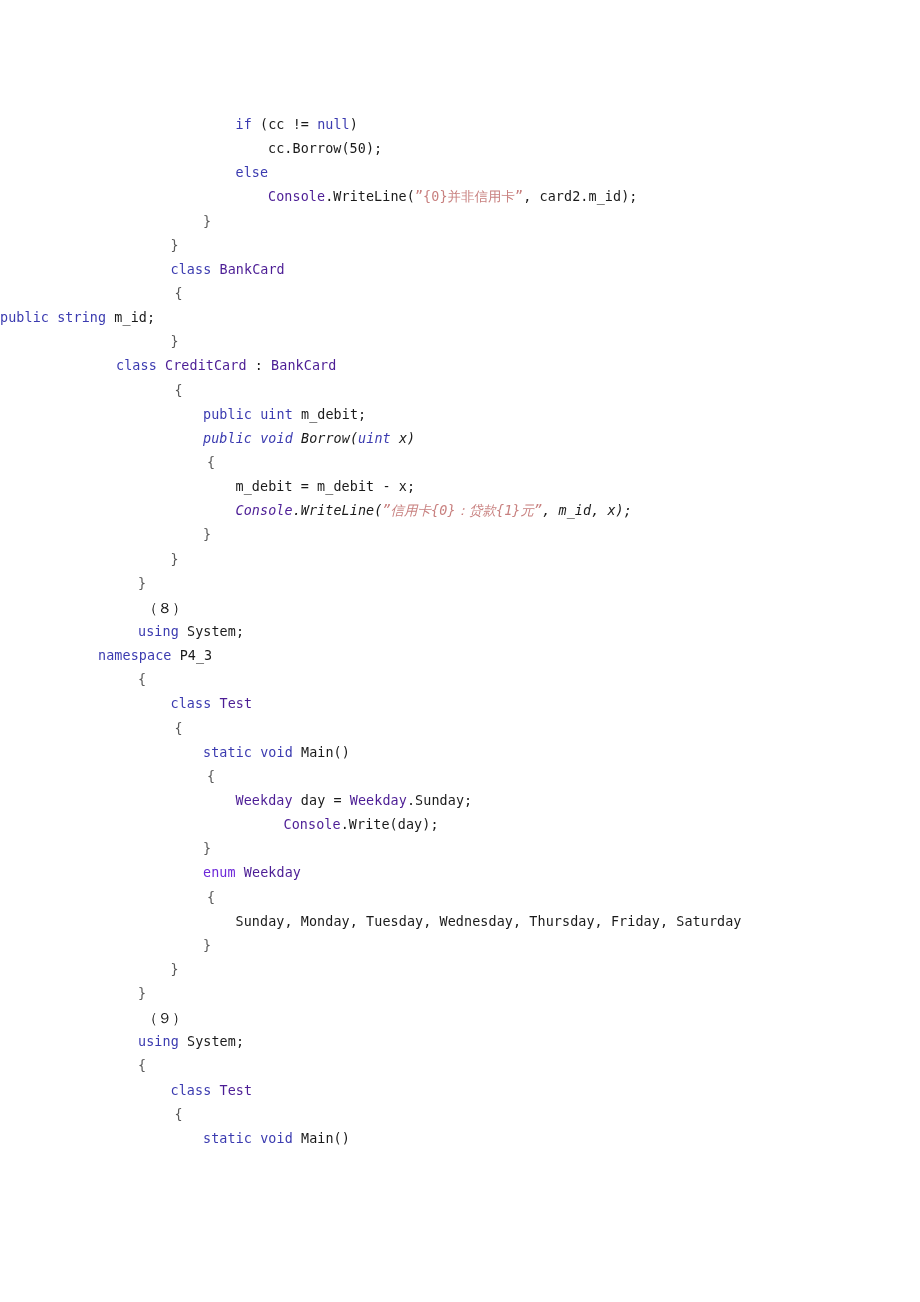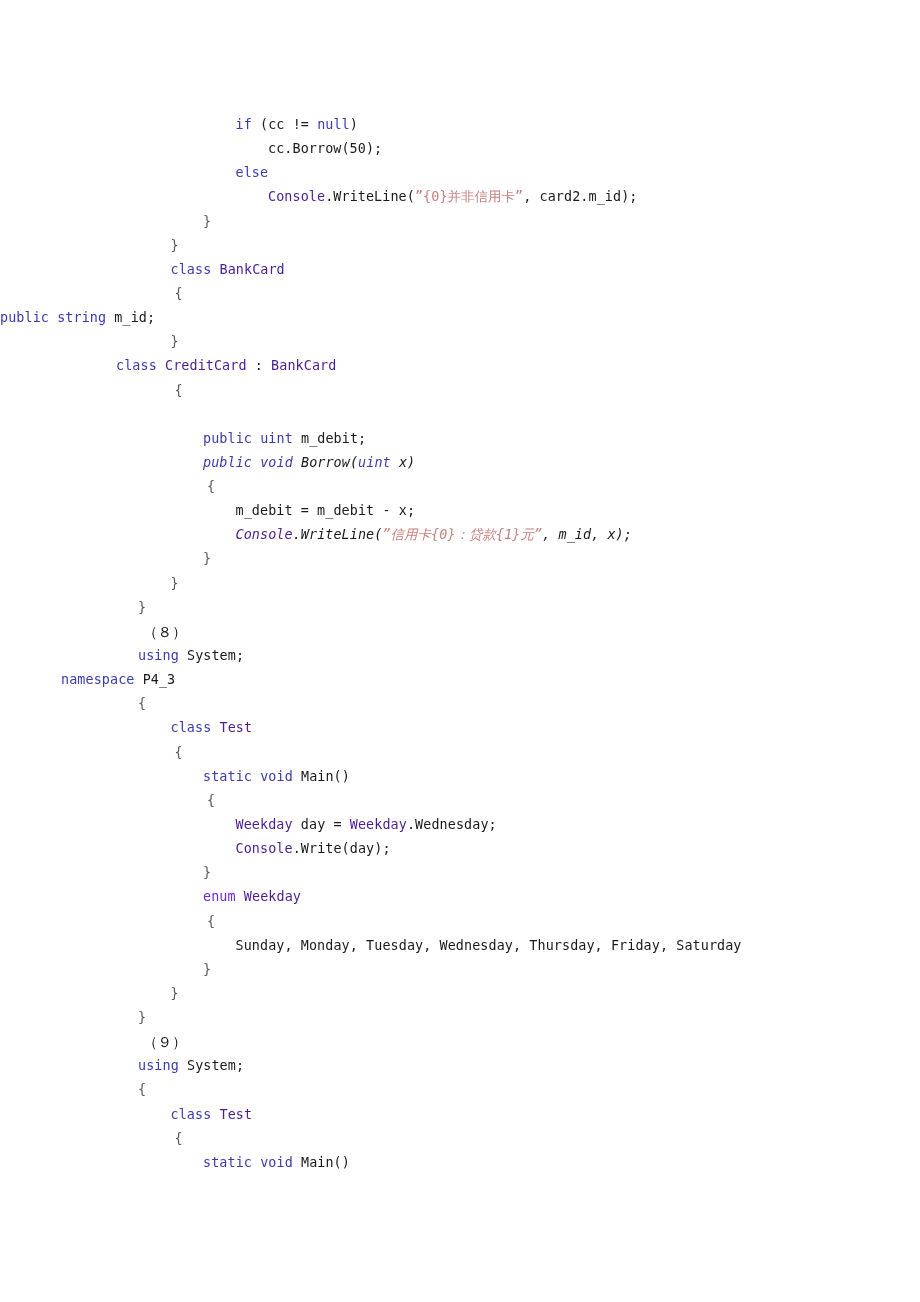--- a/index.html
+++ b/index.html
@@ -58,38 +58,38 @@
       <div class="code-line" style="padding-left: 235.5px;"><span class="tok t-keyword">else</span></div>
       <div class="code-line" style="padding-left: 268px;"><span class="tok t-type">Console</span><span class="tok t-plain">.WriteLine(</span><span class="tok t-string">”{0}并非信用卡”</span><span class="tok t-plain">, card2.m_id);</span></div>
       <div class="code-line" style="padding-left: 203px;"><span class="tok t-punct">}</span></div>
       <div class="code-line" style="padding-left: 170.5px;"><span class="tok t-punct">}</span></div>
       <div class="code-line" style="padding-left: 170.5px;"><span class="tok t-keyword">class</span><span class="tok t-plain"> </span><span class="tok t-type">BankCard</span></div>
       <div class="code-line" style="padding-left: 174.5px;"><span class="tok t-punct">{</span></div>
       <div class="code-line" style=""><span class="tok t-keyword">public</span><span class="tok t-plain"> </span><span class="tok t-keyword">string</span><span class="tok t-plain"> m_id;</span></div>
       <div class="code-line" style="padding-left: 170.5px;"><span class="tok t-punct">}</span></div>
       <div class="code-line" style="padding-left: 116px;"><span class="tok t-keyword">class</span><span class="tok t-plain"> </span><span class="tok t-type">CreditCard</span><span class="tok t-plain"> : </span><span class="tok t-type">BankCard</span></div>
       <div class="code-line" style="padding-left: 174.5px;"><span class="tok t-punct">{</span></div>
-      <div class="code-line" style="padding-left: 203px; margin-top: 24px;"><span class="tok t-keyword">public</span><span class="tok t-plain"> </span><span class="tok t-keyword">uint</span><span class="tok t-plain"> m_debit;</span></div>
+      <div class="code-line" style="padding-left: 203px;"><span class="tok t-keyword">public</span><span class="tok t-plain"> </span><span class="tok t-keyword">uint</span><span class="tok t-plain"> m_debit;</span></div>
       <div class="code-line" style="padding-left: 203px; font-style: italic;"><span class="tok t-keyword">public</span><span class="tok t-plain"> </span><span class="tok t-keyword">void</span><span class="tok t-plain"> Borrow(</span><span class="tok t-keyword">uint</span><span class="tok t-plain"> x)</span></div>
       <div class="code-line" style="padding-left: 207px;"><span class="tok t-punct">{</span></div>
       <div class="code-line" style="padding-left: 235.5px;"><span class="tok t-plain">m_debit = m_debit - x;</span></div>
       <div class="code-line" style="padding-left: 235.5px; font-style: italic;"><span class="tok t-type">Console</span><span class="tok t-plain">.WriteLine(</span><span class="tok t-string">”信用卡{0}：贷款{1}元”</span><span class="tok t-plain">, m_id, x);</span></div>
       <div class="code-line" style="padding-left: 203px;"><span class="tok t-punct">}</span></div>
       <div class="code-line" style="padding-left: 170.5px;"><span class="tok t-punct">}</span></div>
       <div class="code-line" style="padding-left: 138px;"><span class="tok t-punct">}</span></div>
       <div class="code-line line-label" style="padding-left: 143px;"><span class="tok t-label">（８）</span></div>
       <div class="code-line" style="padding-left: 138px;"><span class="tok t-keyword">using</span><span class="tok t-plain"> System;</span></div>
-      <div class="code-line" style="padding-left: 61px;"><span class="tok t-keyword">namespace</span><span class="tok t-plain"> P4_3</span></div>
+      <div class="code-line" style="padding-left: 98px;"><span class="tok t-keyword">namespace</span><span class="tok t-plain"> P4_3</span></div>
       <div class="code-line" style="padding-left: 138px;"><span class="tok t-punct">{</span></div>
       <div class="code-line" style="padding-left: 170.5px;"><span class="tok t-keyword">class</span><span class="tok t-plain"> </span><span class="tok t-type">Test</span></div>
       <div class="code-line" style="padding-left: 174.5px;"><span class="tok t-punct">{</span></div>
       <div class="code-line" style="padding-left: 203px;"><span class="tok t-keyword">static</span><span class="tok t-plain"> </span><span class="tok t-keyword">void</span><span class="tok t-plain"> Main()</span></div>
       <div class="code-line" style="padding-left: 207px;"><span class="tok t-punct">{</span></div>
-      <div class="code-line" style="padding-left: 235.5px;"><span class="tok t-type">Weekday</span><span class="tok t-plain"> day = </span><span class="tok t-type">Weekday</span><span class="tok t-plain">.Wednesday;</span></div>
-      <div class="code-line" style="padding-left: 235.5px;"><span class="tok t-type">Console</span><span class="tok t-plain">.Write(day);</span></div>
+      <div class="code-line" style="padding-left: 235.5px;"><span class="tok t-type">Weekday</span><span class="tok t-plain"> day = </span><span class="tok t-type">Weekday</span><span class="tok t-plain">.Sunday;</span></div>
+      <div class="code-line" style="padding-left: 235.5px; margin-left: 48px;"><span class="tok t-type">Console</span><span class="tok t-plain">.Write(day);</span></div>
       <div class="code-line" style="padding-left: 203px;"><span class="tok t-punct">}</span></div>
       <div class="code-line" style="padding-left: 203px;"><span class="tok t-enumkw">enum</span><span class="tok t-plain"> </span><span class="tok t-type">Weekday</span></div>
       <div class="code-line" style="padding-left: 207px;"><span class="tok t-punct">{</span></div>
       <div class="code-line" style="padding-left: 235.5px;"><span class="tok t-plain">Sunday, Monday, Tuesday, Wednesday, Thursday, Friday, Saturday</span></div>
       <div class="code-line" style="padding-left: 203px;"><span class="tok t-punct">}</span></div>
       <div class="code-line" style="padding-left: 170.5px;"><span class="tok t-punct">}</span></div>
       <div class="code-line" style="padding-left: 138px;"><span class="tok t-punct">}</span></div>
       <div class="code-line line-label" style="padding-left: 143px;"><span class="tok t-label">（９）</span></div>
       <div class="code-line" style="padding-left: 138px;"><span class="tok t-keyword">using</span><span class="tok t-plain"> System;</span></div>
       <div class="code-line" style="padding-left: 138px;"><span class="tok t-punct">{</span></div>

